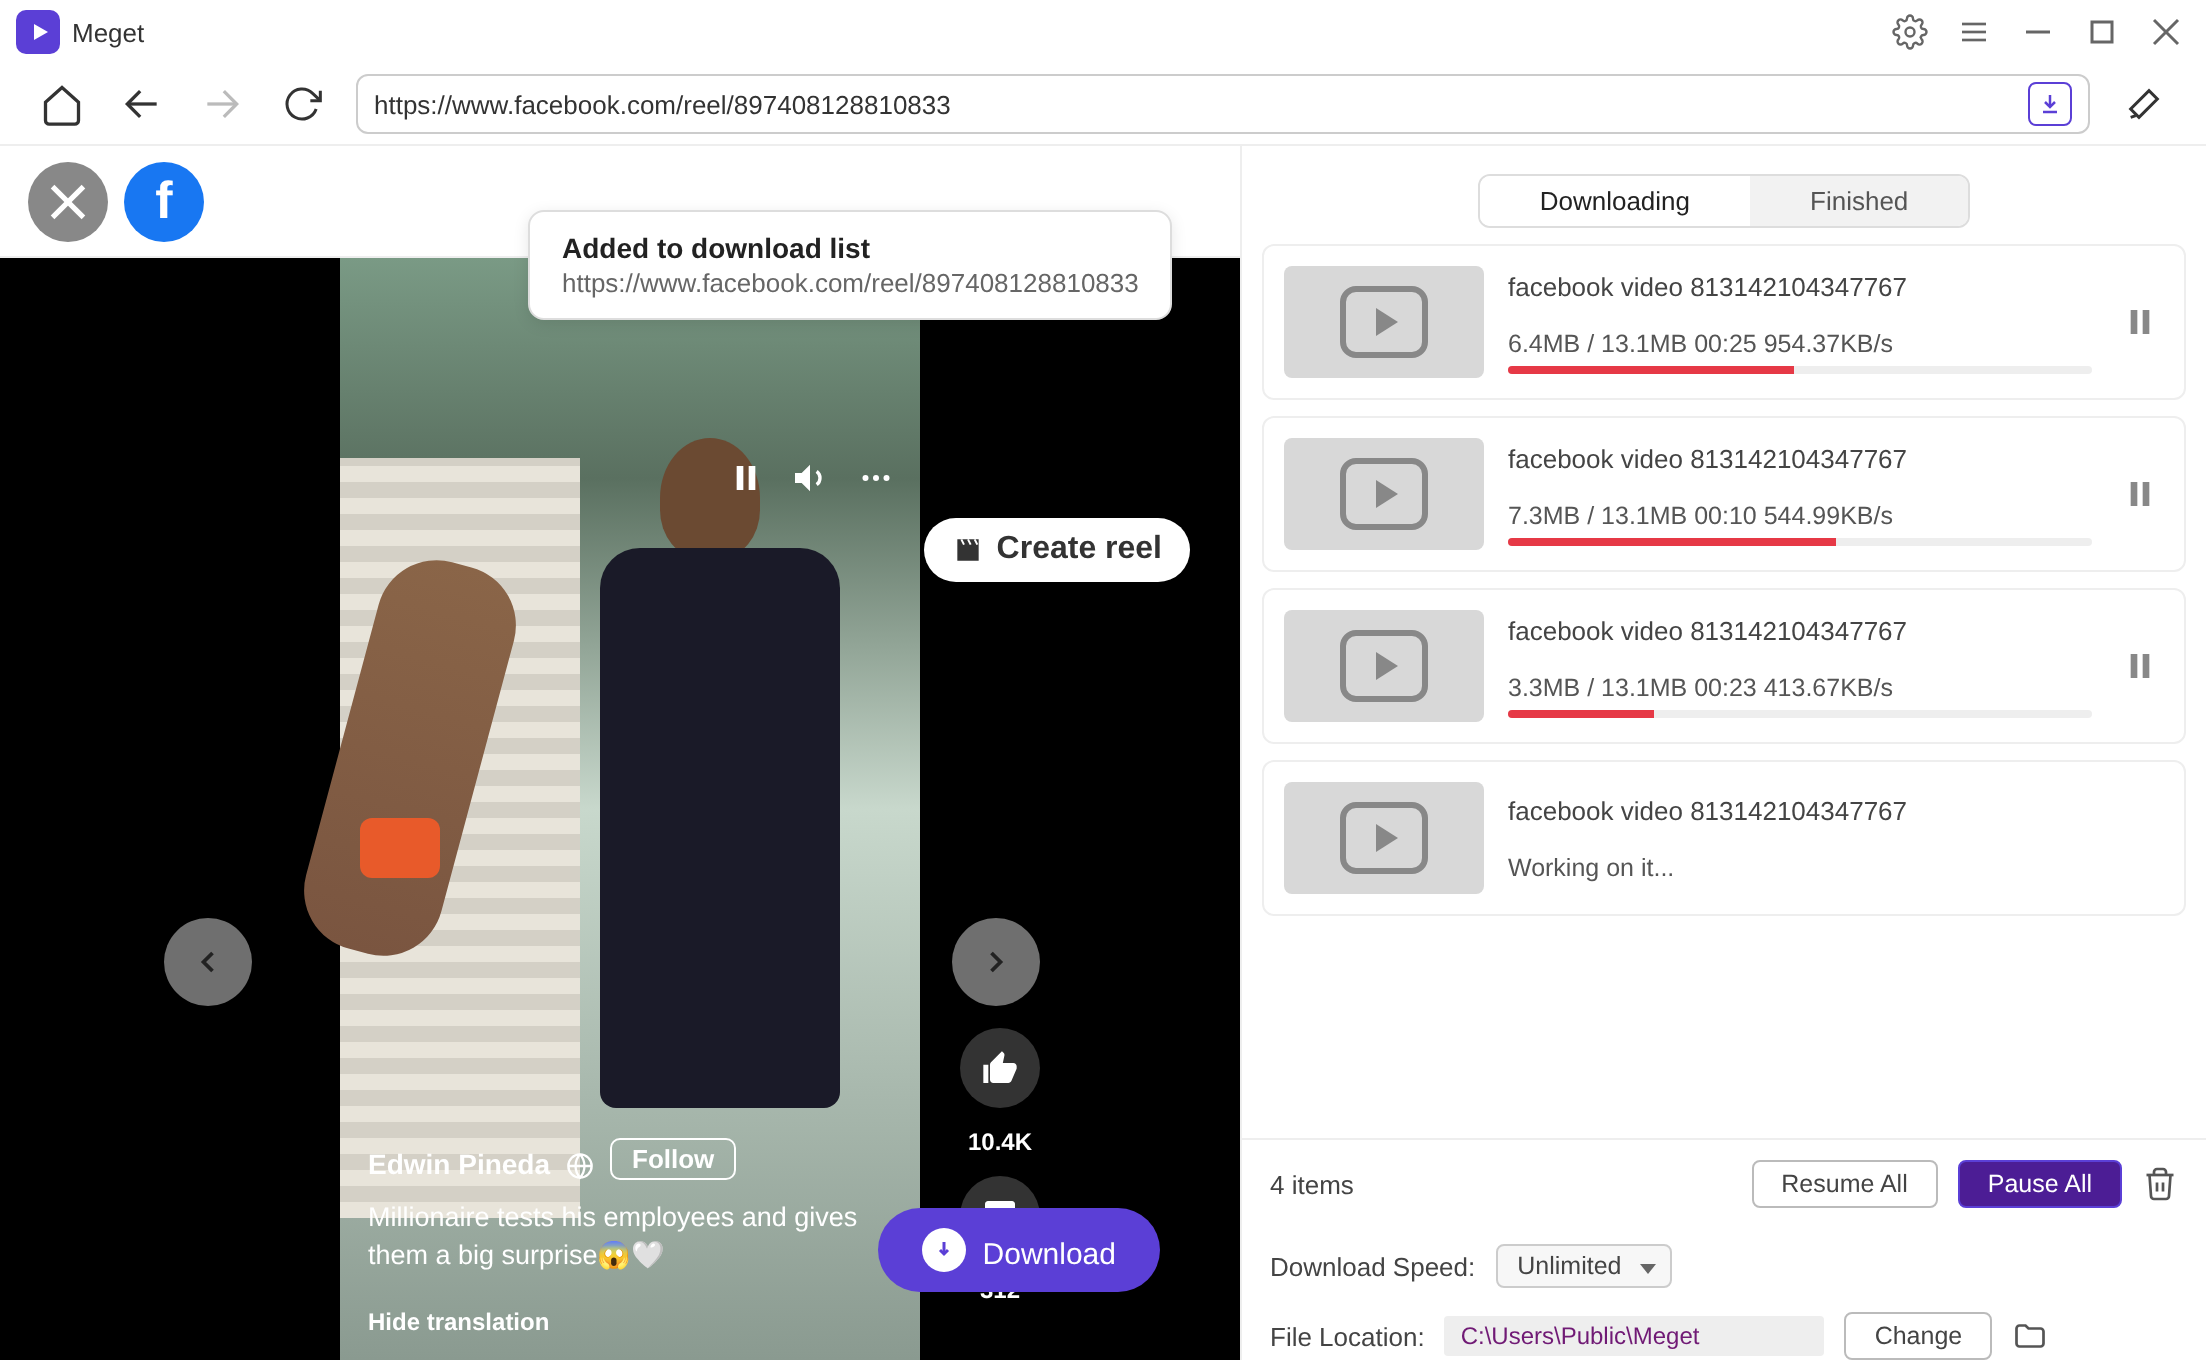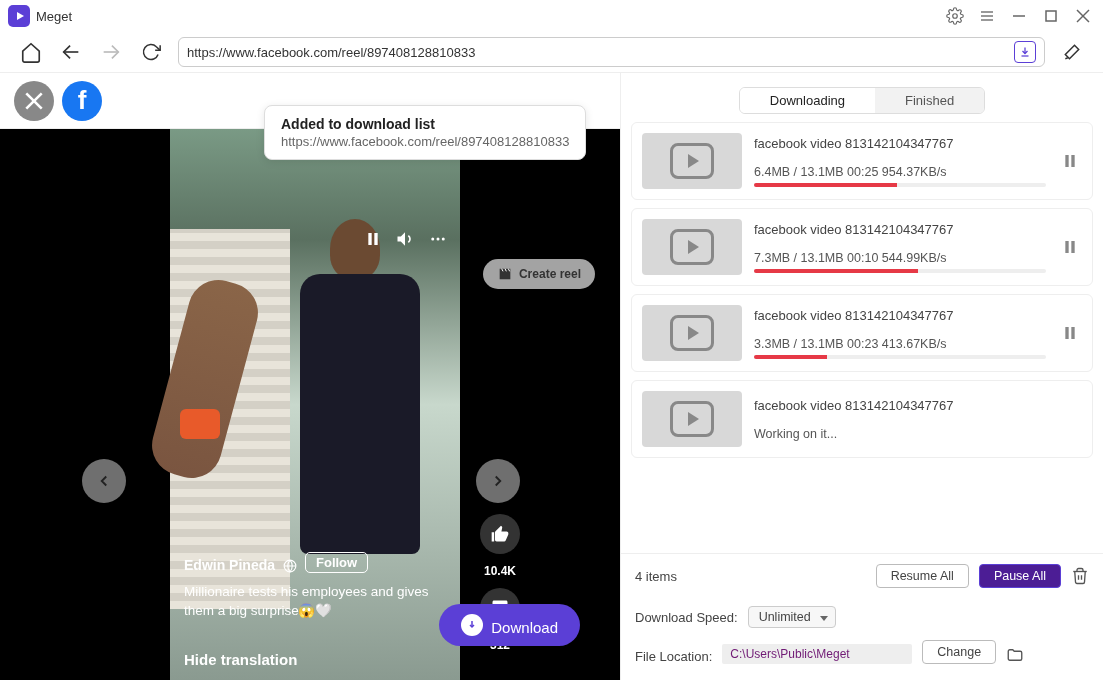--- a/index.html
+++ b/index.html
@@ -42,35 +42,35 @@
 .reel-building { position: absolute; left: 0; top: 100px; width: 120px; height: 380px; background: repeating-linear-gradient(0deg, #e8e4da 0 8px, #d4d0c6 8px 16px); }
 .reel-person { position: absolute; left: 100px; top: 90px; width: 180px; height: 400px; }
 .reel-person::before { content: ''; position: absolute; left: 60px; top: 0; width: 50px; height: 60px; background: #6b4a32; border-radius: 50% 50% 40% 40%; }
 .reel-person::after { content: ''; position: absolute; left: 30px; top: 55px; width: 120px; height: 280px; background: #1a1a28; border-radius: 20px 20px 8px 8px; }
 .reel-arm { position: absolute; left: 0; top: 150px; width: 70px; height: 200px; background: linear-gradient(180deg, #8a6548 0%, #7a5540 100%); border-radius: 30px; transform: rotate(15deg); }
 .reel-watch { position: absolute; left: 10px; top: 280px; width: 40px; height: 30px; background: #e85a2a; border-radius: 6px; }
 
 .reel-controls { position: absolute; top: 100px; left: 365px; display: flex; gap: 14px; align-items: center; z-index: 10; }
 .rc-icon { color: #fff; font-size: 16px; }
 
-.create-reel-btn { position: absolute; top: 130px; right: 25px; background: #a3a3a3; border-radius: 18px; padding: 7px 14px; display: flex; align-items: center; gap: 6px; font-size: 12px; font-weight: 600; color: #333; }
+.create-reel-btn { position: absolute; top: 130px; right: 25px; background: #ffffff; border-radius: 18px; padding: 7px 14px; display: flex; align-items: center; gap: 6px; font-size: 16px; font-weight: 600; color: #333; }
 
 .nav-circle { position: absolute; top: 330px; width: 44px; height: 44px; border-radius: 50%; background: rgba(130,130,130,0.85); display: flex; align-items: center; justify-content: center; color: #222; font-size: 20px; }
 .nav-prev { left: 82px; }
 .nav-next { right: 100px; }
 
 .side-actions { position: absolute; right: 100px; top: 385px; display: flex; flex-direction: column; align-items: center; gap: 10px; z-index: 5; }
 .sa-circle { width: 40px; height: 40px; border-radius: 50%; background: rgba(60,60,60,0.85); display: flex; align-items: center; justify-content: center; color: #fff; }
 .sa-count { color: #fff; font-size: 12px; font-weight: 600; }
 
 .reel-info { position: absolute; left: 184px; bottom: 12px; color: #fff; z-index: 10; width: 270px; }
 .reel-user { display: flex; align-items: flex-end; gap: 8px; font-size: 14px; font-weight: 600; }
 .follow-btn { border: 1.5px solid #fff; border-radius: 5px; padding: 2px 10px; font-size: 13px; }
 .reel-caption { font-size: 13.5px; margin-top: 10px; line-height: 1.4; font-weight: 500; }
-.reel-hide { font-size: 15px; margin-top: 30px; font-weight: 600; }
+.reel-hide { font-size: 12px; margin-top: 16px; font-weight: 600; }
 
 .download-btn { position: absolute; right: 40px; bottom: 34px; background: #5b3fd6; color: #fff; border-radius: 22px; padding: 10px 22px; display: flex; align-items: flex-end; gap: 8px; font-size: 15px; font-weight: 500; z-index: 20; }
 .download-btn .circ { width: 22px; height: 22px; background: #fff; border-radius: 50%; display: flex; align-items: center; justify-content: center; color: #5b3fd6; }
 
 
 .tabs { display: flex; justify-content: center; padding: 14px 0 8px; }
 .tabs-wrap { display: flex; border: 1px solid #ddd; border-radius: 6px; overflow: hidden; }
 .tab { padding: 5px 30px; font-size: 13px; color: #555; cursor: pointer; }
 .tab.active { background: #fff; color: #222; }
 .tab:not(.active) { background: #f2f2f2; }
@@ -89,21 +89,21 @@
 
 .footer-row { display: flex; align-items: center; padding: 10px 14px; font-size: 13px; color: #444; border-top: 1px solid #eee; gap: 10px; }
 .footer-row .spacer { flex: 1; }
 .f-btn { border: 1px solid #bbb; border-radius: 4px; padding: 4px 14px; font-size: 12.5px; cursor: pointer; background: #fff; }
 .f-btn.primary { background: #4c1d95; color: #fff; border-color: #5b3fd6; }
 
 .speed-row { display: flex; align-items: center; padding: 8px 14px; font-size: 13px; color: #444; gap: 10px; }
 .select-box { border: 1px solid #ccc; border-radius: 4px; padding: 3px 24px 3px 10px; font-size: 12.5px; position: relative; background: #f7f7f7; text-align: right; }
 .select-box::after { content: ''; position: absolute; right: 7px; top: 9px; border-left: 4px solid transparent; border-right: 4px solid transparent; border-top: 5px solid #666; }
 
-.loc-row { display: flex; align-items: flex-end; padding: 4px 14px 16px; font-size: 13px; color: #444; gap: 10px; }
+.loc-row { display: flex; align-items: center; padding: 4px 14px 0; font-size: 13px; color: #444; gap: 10px; }
 .loc-input { background: #eee; padding: 3px 8px; font-size: 12px; border-radius: 2px; width: 190px; color: #701a75; }
 
 svg { display: block; }
 </style>
 </head>
 <body>
 
 <div class="titlebar">
   <div class="app-logo"></div>
   <span class="app-title">Meget</span>

